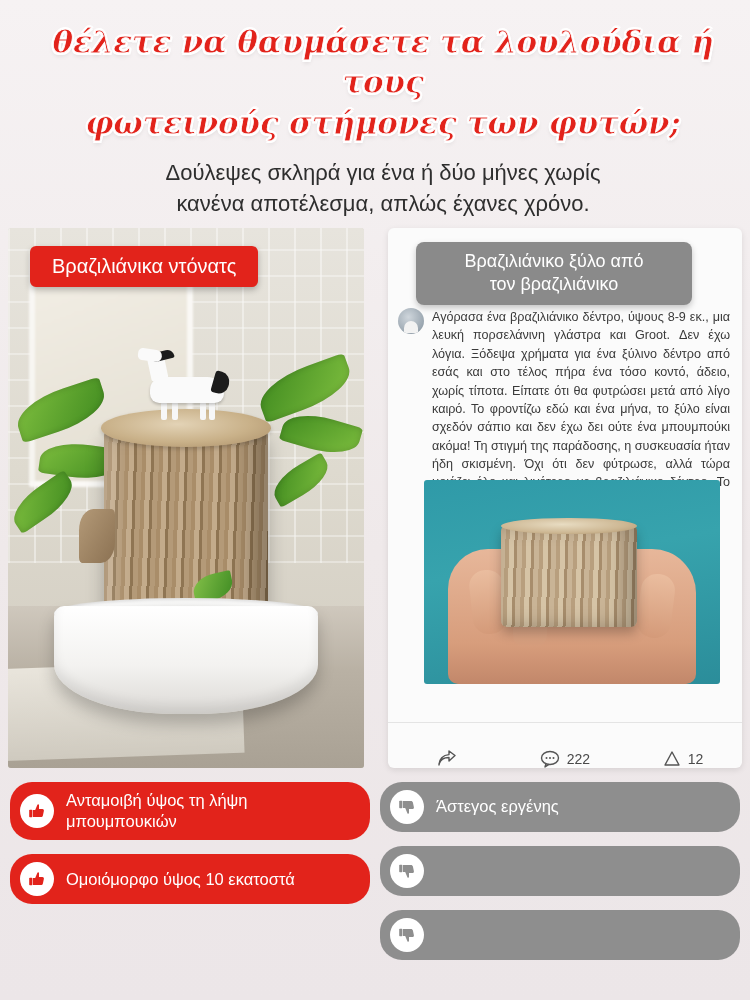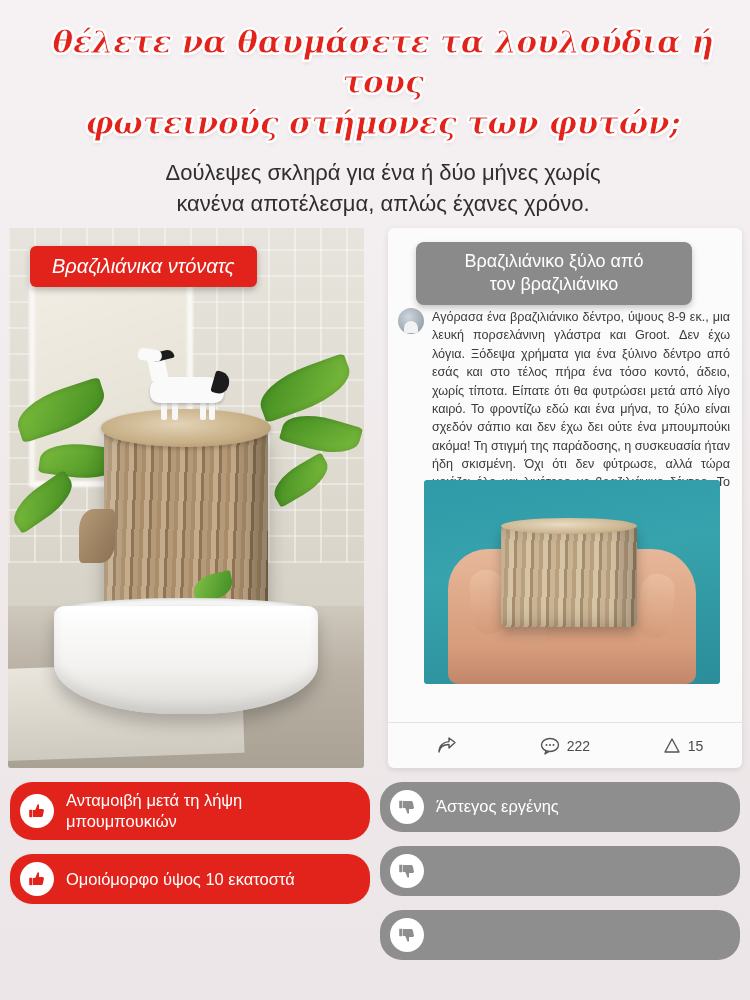--- a/index.html
+++ b/index.html
@@ -57,21 +57,20 @@
   .col-left  { width: 364px; }
   .col-right { width: 362px; margin-left: 12px; }
 
   
   .photo {
     position: relative;
     width: 100%; height: 540px;
     border-radius: 3px;
     overflow: hidden;
     background: #dcd8d2;
-    font-style: italic;
   }
   .photo .bg-wall {
     position: absolute; inset: 0;
     background:
       linear-gradient(180deg, #e7e4dd 0%, #dedacf 45%, #cfc9bd 100%);
   }
   .photo .lattice {
     position: absolute; left: 0; top: 0; width: 100%; height: 62%;
     background-image:
       repeating-linear-gradient(90deg, rgba(255,255,255,0.55) 0 2px, rgba(255,255,255,0) 2px 26px),
@@ -300,21 +299,21 @@
     border-radius: 50%;
     background: radial-gradient(ellipse at 45% 40%, #e8dcc2 0%, #cdb793 60%, #ab9068 100%);
   }
 
   .card-footer {
     position: absolute;
     left: 0; right: 0; bottom: 0;
     height: 46px;
     border-top: 1px solid #e4e4e4;
     display: flex;
-    align-items: center;
+    align-items: flex-end;
   }
   .foot-item {
     flex: 1 1 0;
     display: flex;
     align-items: center;
     justify-content: center;
     gap: 7px;
     color: #4a4a4a;
     font-size: 14px;
   }
@@ -448,39 +447,39 @@
               </svg>
             </span>
             <span>222</span>
           </div>
           <div class="foot-item">
             <span class="foot-icon">
               <svg width="18" height="18" viewBox="0 0 18 18">
                 <path d="M9 2 L16 15 H2 Z" fill="none" stroke="#555" stroke-width="1.4" stroke-linejoin="round"></path>
               </svg>
             </span>
-            <span>15</span>
+            <span>12</span>
           </div>
         </div>
 
       </div>
     </div>
   </div>
 
   <div class="features">
 
     <div class="feat-col">
       <div class="feat pro">
         <span class="ficon">
           <svg width="20" height="20" viewBox="0 0 20 20">
             <path d="M6 9h2.2l2.2-5.2c.3-.8 1.6-.7 1.6.3V8h3.4c1 0 1.7.9 1.5 1.8l-1 4.6c-.2.9-1 1.6-2 1.6H6z" fill="currentColor"></path>
             <rect x="2.2" y="8.7" width="3.2" height="7.5" rx="0.8" fill="currentColor"></rect>
           </svg>
         </span>
-        <span class="feat-text">Ανταμοιβή μετά τη λήψη μπουμπουκιών</span>
+        <span class="feat-text">Ανταμοιβή ύψος τη λήψη μπουμπουκιών</span>
       </div>
       <div class="feat pro">
         <span class="ficon">
           <svg width="20" height="20" viewBox="0 0 20 20">
             <path d="M6 9h2.2l2.2-5.2c.3-.8 1.6-.7 1.6.3V8h3.4c1 0 1.7.9 1.5 1.8l-1 4.6c-.2.9-1 1.6-2 1.6H6z" fill="currentColor"></path>
             <rect x="2.2" y="8.7" width="3.2" height="7.5" rx="0.8" fill="currentColor"></rect>
           </svg>
         </span>
         <span class="feat-text">Ομοιόμορφο ύψος 10 εκατοστά</span>
       </div>

